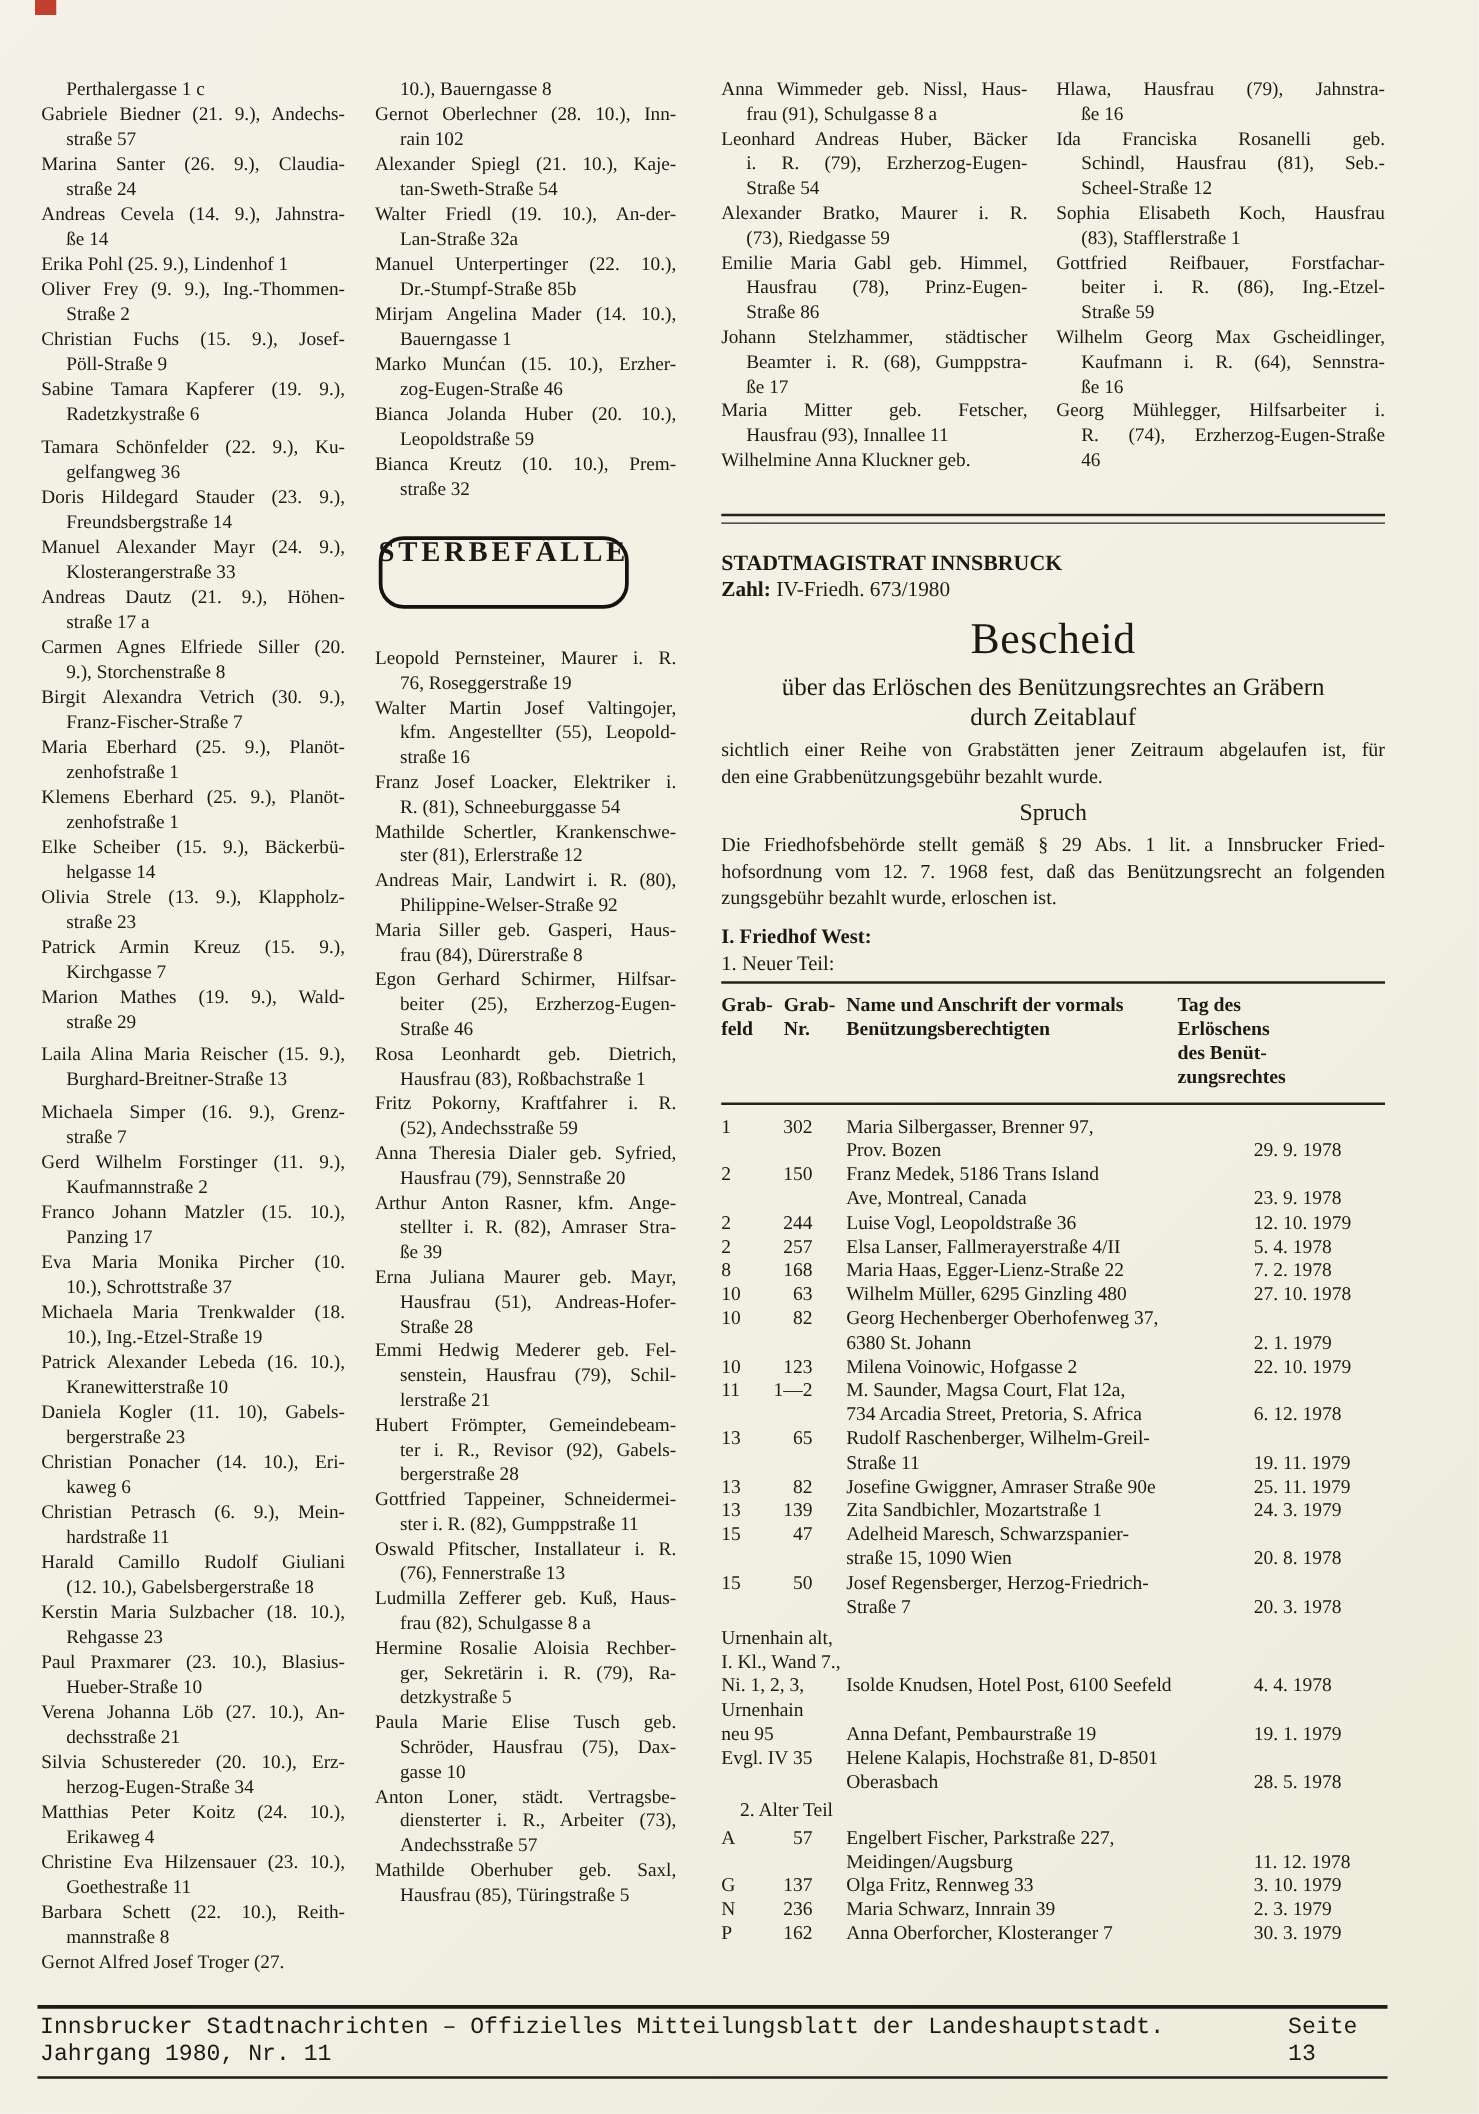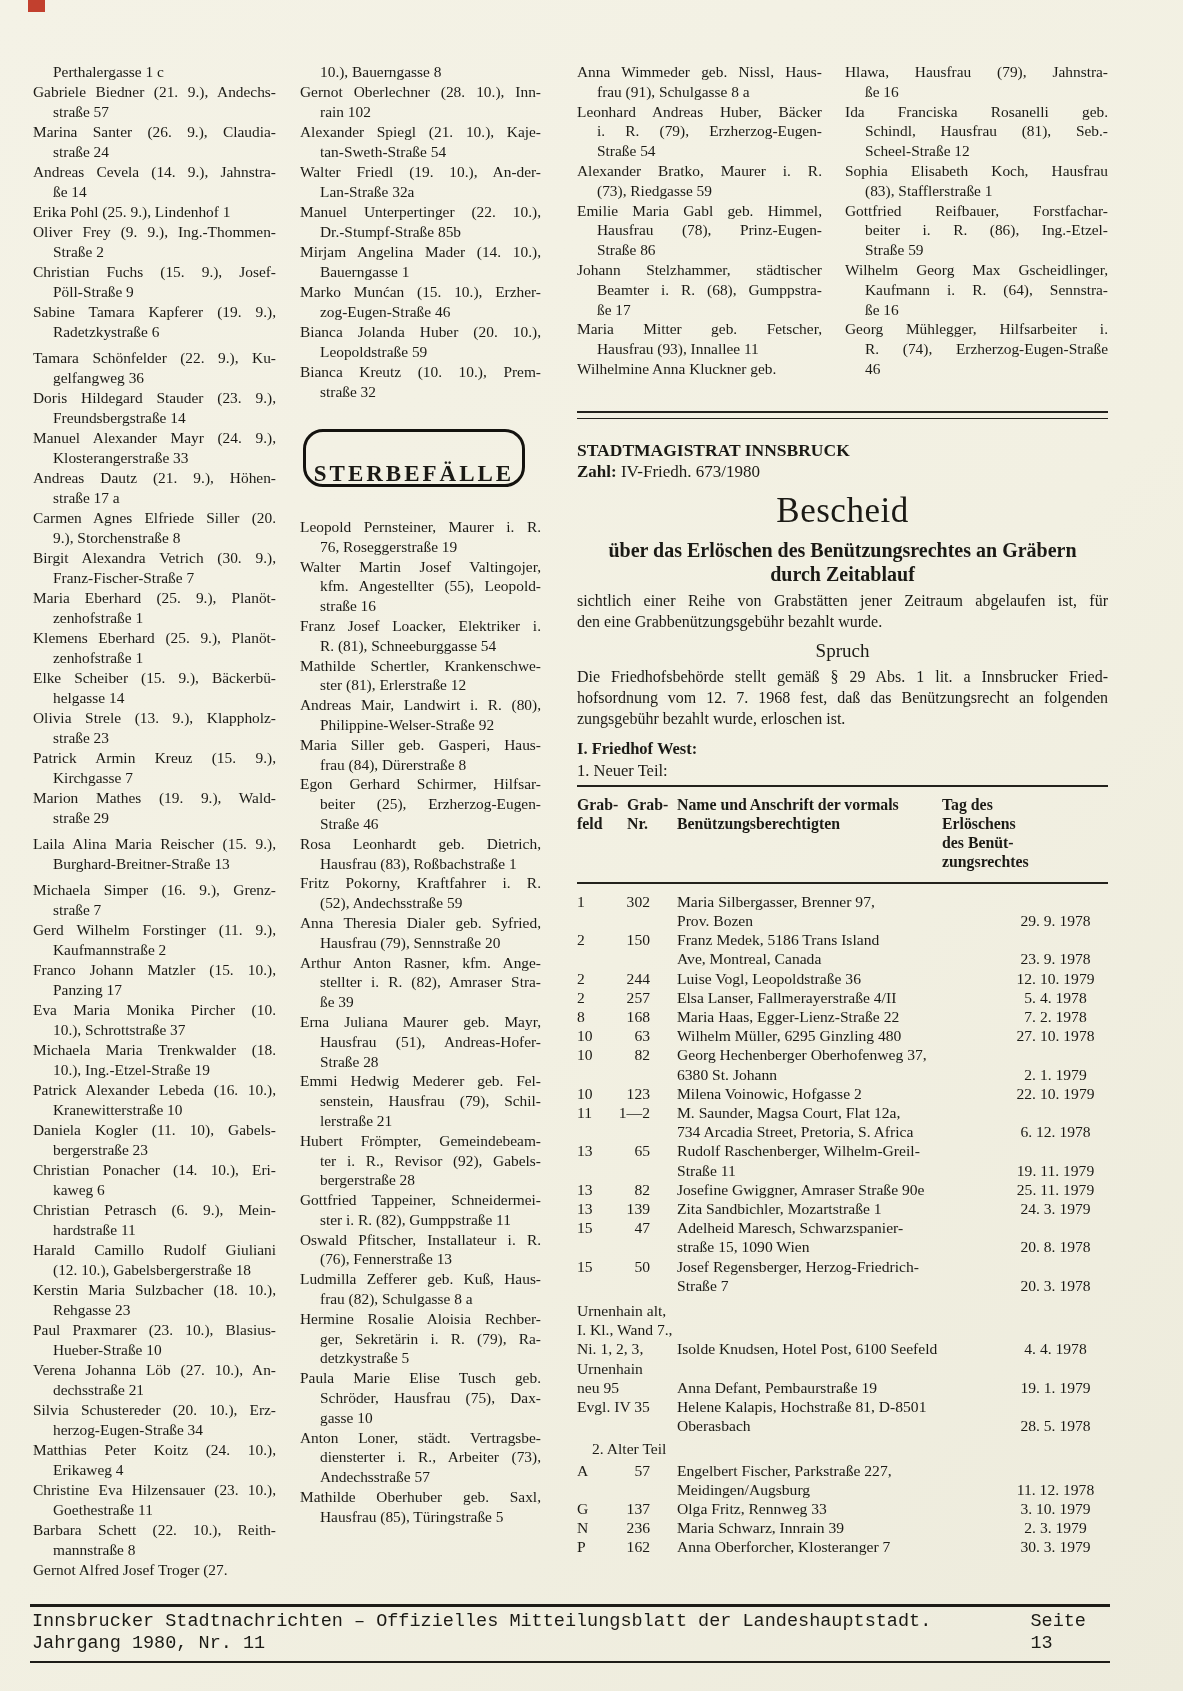--- a/index.html
+++ b/index.html
@@ -12,34 +12,34 @@
   #col1{left:33px;width:243px;}
   #col2{left:300px;width:241px;}
   #right{position:absolute;left:577px;top:62px;width:531px;}
   .entry{margin:0;}
   .entry.gap{margin-top:6px;}
   .line{text-align:justify;text-align-last:justify;white-space:normal;}
   .line.cont{padding-left:20px;}
   .line.last{text-align-last:left;}
   .tight .line{line-height:19.8px;}
   
-  .sterbe-box{box-sizing:border-box;width:222px;margin:27px 0 0 3px;height:58px;
-      border:3.5px solid #14130f;border-radius:20px;display:flex;align-items:flex-end;justify-content:center;}
+  .sterbe-box{box-sizing:border-box;width:200px;margin:27px 0 0 3px;height:58px;
+      border:3.5px solid #14130f;border-radius:20px;display:flex;align-items:flex-start;justify-content:center;}
   .sterbe-box span{font-weight:bold;font-size:23px;letter-spacing:3px;}
   .deaths-start{margin-top:30px;}
   
   .dflex{display:flex;justify-content:space-between;}
   .dcol3{width:245px;}
   .dcol4{width:263px;}
   .dbl-rule{margin-top:32px;height:5px;border-top:2.5px solid #23221c;border-bottom:1.5px solid #23221c;}
   .issuer{margin-top:21px;font-weight:bold;font-size:17.5px;line-height:21px;}
   .zahl{font-size:17px;line-height:21px;}
   .zahl b{font-weight:bold;}
   .btitle{margin-top:9px;text-align:center;font-weight:normal;font-size:35px;line-height:40px;letter-spacing:.5px;}
-  .bsub{text-align:center;font-weight:bold;font-size:20px;line-height:24px;}
+  .bsub{text-align:center;font-weight:normal;font-size:20px;line-height:24px;}
   .bsub1{margin-top:7px;}
   .para{margin-top:5px;font-size:16px;line-height:20.8px;}
   .spruch-h{margin-top:7px;text-align:center;font-weight:normal;font-size:19px;line-height:23px;}
   .sec{font-weight:bold;font-size:16.5px;line-height:20px;margin-top:9px;}
   .seca{font-size:16.5px;line-height:20px;margin-top:2px;}
   .rule{border-top:2px solid #23221c;margin-top:4px;}
   
   .thead{display:flex;font-weight:bold;font-size:15.8px;line-height:19px;padding:8px 0 7px;}
   .th-feld{width:50px;}
   .th-nr{width:50px;}
@@ -48,21 +48,21 @@
   #table-rows{padding-top:8px;}
   .trow{display:flex;align-items:flex-start;font-size:15.6px;line-height:19.2px;}
   .trow.gap{margin-top:6px;}
   .trow.section{display:block;padding-left:15px;margin:4px 0 2px;}
   .feld-area{width:100px;flex:none;display:flex;}
   .feld-area.wide{display:block;}
   .feld{width:27px;}
   .nr{width:46px;text-align:right;}
   .nm{flex:1;}
   .nm.bottom{align-self:flex-end;}
-  .tagc{width:105px;flex:none;text-align:center;align-self:flex-end;white-space:nowrap;}
+  .tagc{width:105px;flex:none;text-align:left;align-self:flex-end;white-space:nowrap;}
   
   .footer{position:absolute;left:30px;right:73px;top:1604px;border-top:3px solid #1d1c17;
       border-bottom:2px solid #1d1c17;padding:4px 2px 6px;display:flex;justify-content:space-between;
       font-size:18.5px;line-height:22px;font-family:Liberation Mono, monospace;}
 </style>
 </head>
 <body>
 
 <div class="red-mark"></div>
 

